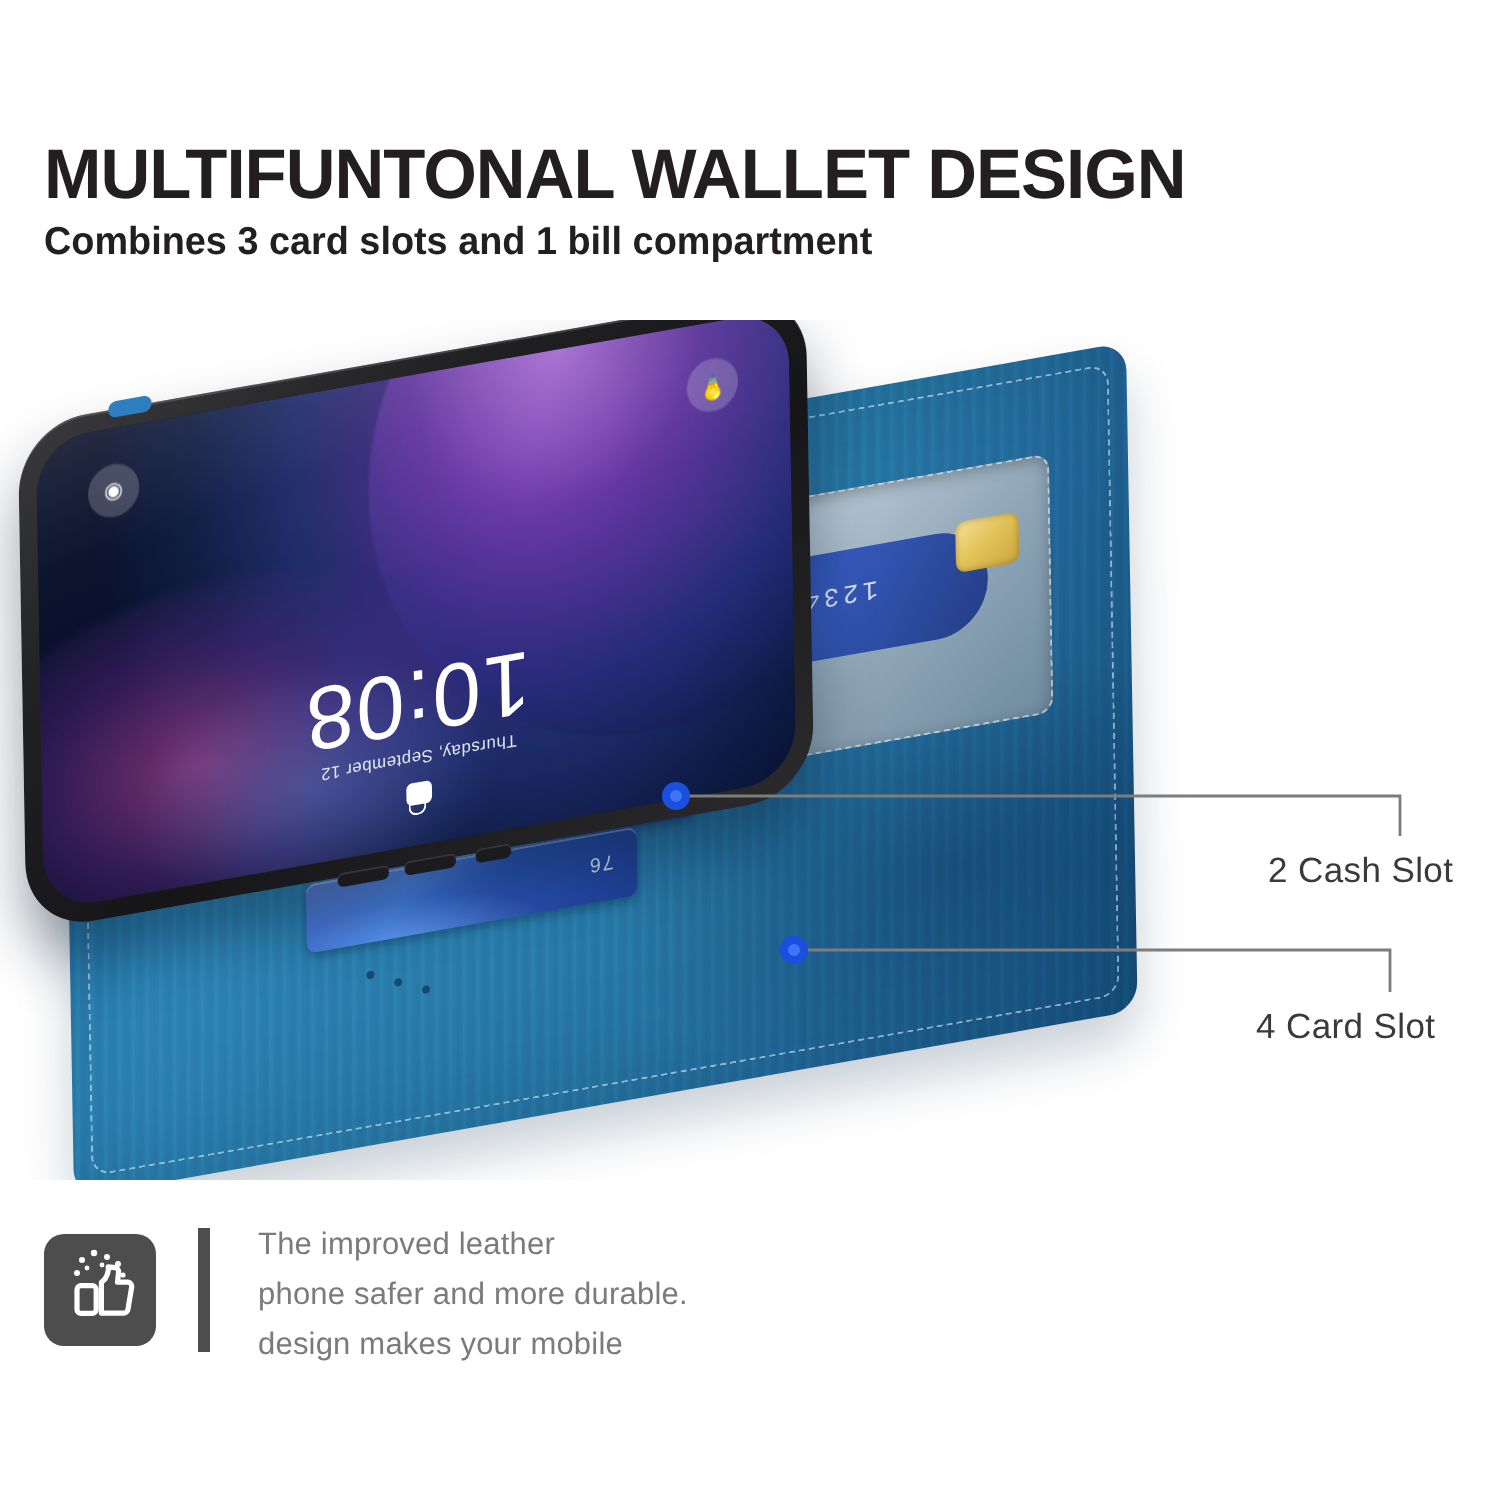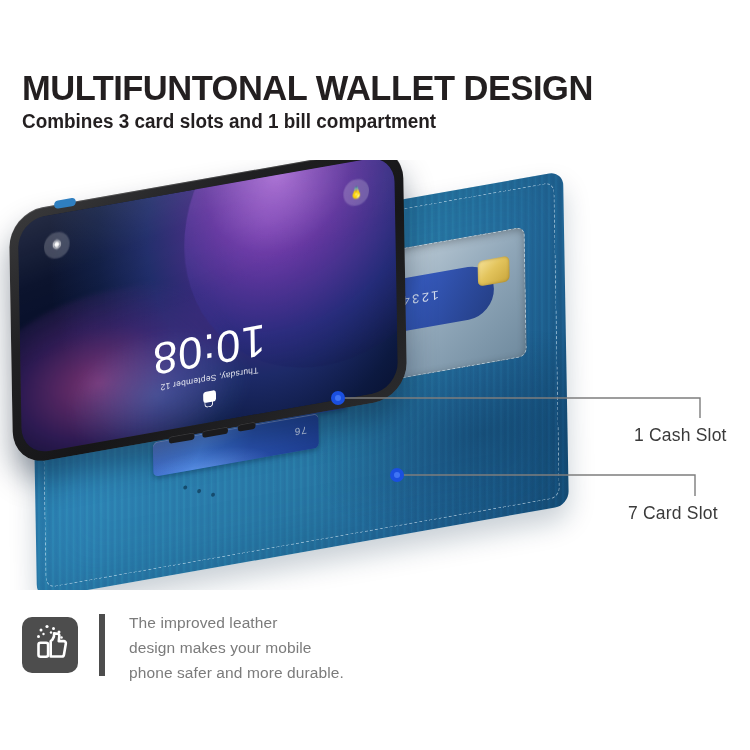--- a/index.html
+++ b/index.html
@@ -465,22 +465,22 @@
 
   <svg class="callout-svg" viewBox="0 0 750 750">
     <polyline points="338,398 700,398 700,418" fill="none" stroke="#7d7d7d" stroke-width="1.4"></polyline>
     <circle cx="338" cy="398" r="7" fill="#1a4fe0"></circle>
     <circle cx="338" cy="398" r="3" fill="#3f74f5"></circle>
     <polyline points="397,475 695,475 695,496" fill="none" stroke="#7d7d7d" stroke-width="1.4"></polyline>
     <circle cx="397" cy="475" r="7" fill="#1a4fe0"></circle>
     <circle cx="397" cy="475" r="3" fill="#3f74f5"></circle>
   </svg>
 
-  <div class="callout-label cash">1 Cash Slot</div>
-  <div class="callout-label card">7 Card Slot</div>
+  <div class="callout-label cash">2 Cash Slot</div>
+  <div class="callout-label card">4 Card Slot</div>
 
   <div class="feature">
     <div class="feature-icon">
       <svg viewBox="0 0 56 56" width="56" height="56" aria-hidden="true">
         <g fill="#ffffff">
           <circle cx="19" cy="13" r="1.5"></circle>
           <circle cx="25" cy="9.5" r="1.6"></circle>
           <circle cx="31.5" cy="11.5" r="1.5"></circle>
           <circle cx="37" cy="15" r="1.5"></circle>
           <circle cx="16.5" cy="19.5" r="1.5"></circle>
@@ -488,18 +488,18 @@
           <circle cx="29" cy="15.5" r="1.2"></circle>
           <circle cx="39.5" cy="20.5" r="1.3"></circle>
         </g>
         <path d="M30.5 22.5c1.4-2.2 1.9-4.3 1.6-6.1l3.4 0.4c1.1 0.15 1.9 1.1 1.8 2.2l-0.55 5.1 5.0 0c1.3 0 2.3 1.15 2.1 2.4l-1.9 11.3c-0.17 1.0-1.03 1.75-2.05 1.75l-11.2 0 0-15.4z" fill="none" stroke="#ffffff" stroke-width="2.6" stroke-linejoin="round"></path>
           <rect x="16.5" y="25.8" width="9.6" height="13.9" rx="2" fill="none" stroke="#ffffff" stroke-width="2.6"></rect>
       </svg>
     </div>
     <div class="feature-divider"></div>
     <div class="feature-text">
       <div>The improved leather</div>
+      <div>phone safer and more durable.</div>
       <div>design makes your mobile</div>
-      <div>phone safer and more durable.</div>
     </div>
   </div>
 
 </div>
 
 </body></html>

